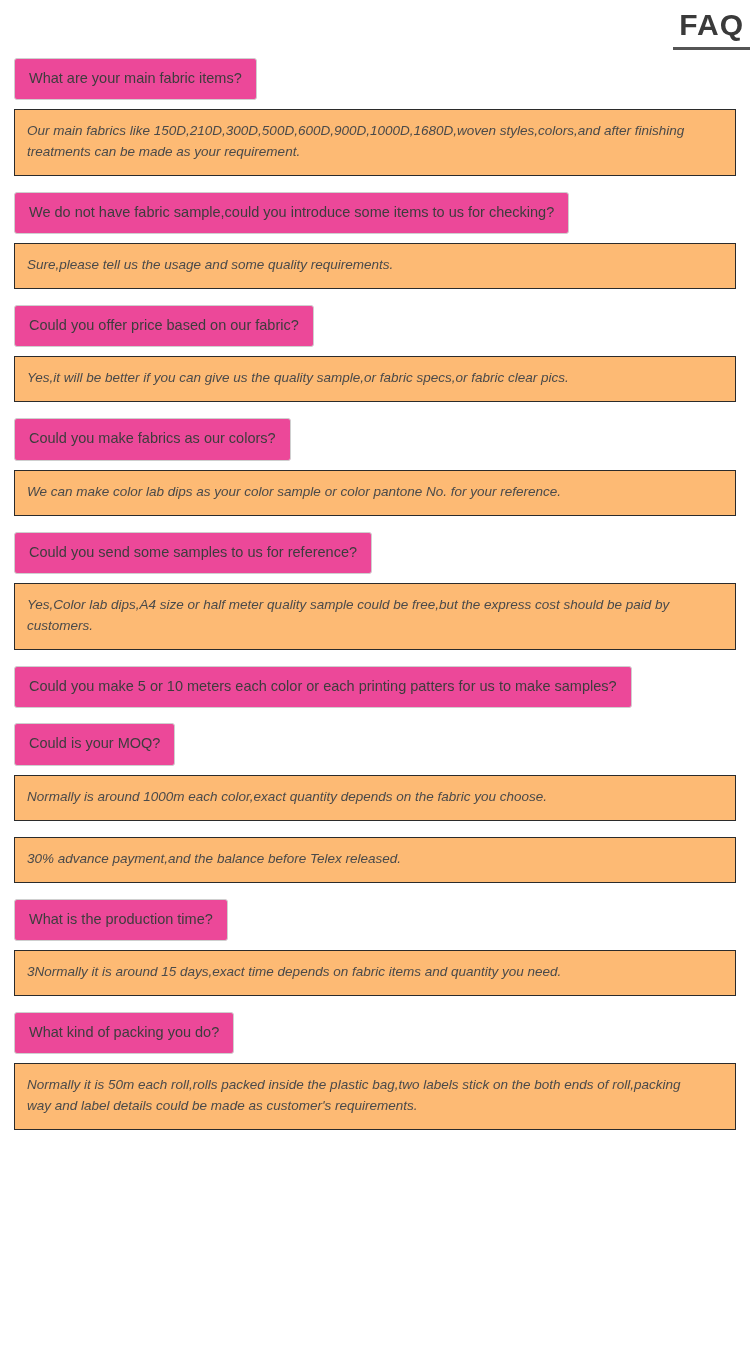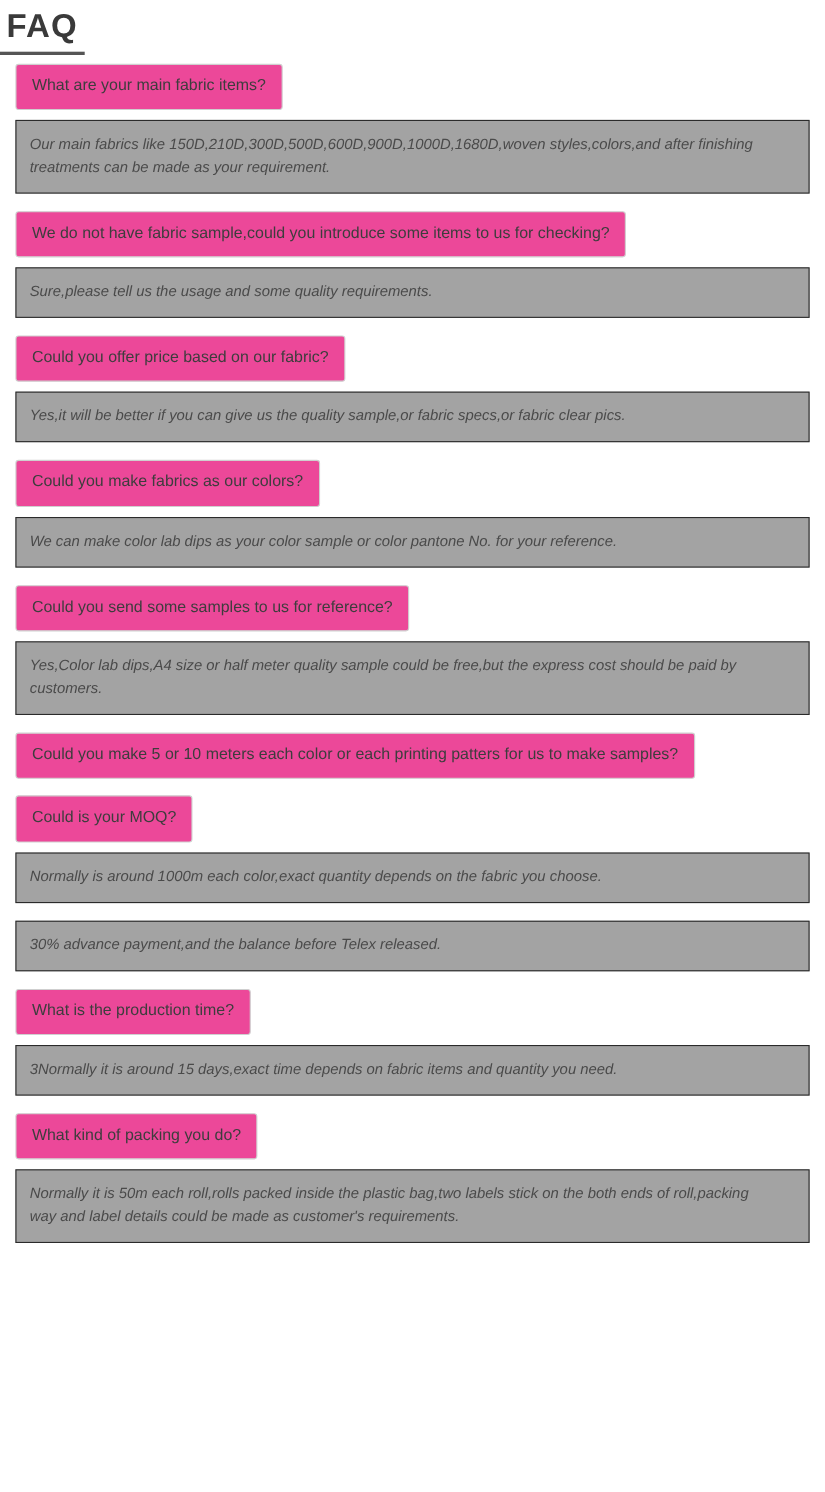--- a/index.html
+++ b/index.html
@@ -14,21 +14,21 @@
     color: #333333;
     position: relative;
     overflow: hidden;
   }
   .page {
     width: 750px;
     position: relative;
     padding: 0;
   }
   .faq-title-wrap {
-    text-align: left;
+    text-align: right;
     padding-top: 6px;
     padding-bottom: 8px;
   }
   .faq-title {
     display: inline-block;
     font-size: 30px;
     font-weight: bold;
     color: #3a3a3a;
     letter-spacing: 1px;
     border-bottom: 3px solid #555555;
@@ -54,21 +54,21 @@
     box-sizing: border-box;
     margin-bottom: 9px;
   }
   .answer {
     border: 1px solid #2b2b2b;
     padding: 11px 28px 12px 12px;
     font-size: 13.5px;
     font-style: italic;
     color: #4a4a4a;
     line-height: 1.55;
-    background: #a3a3a3;
+    background: #fdba74;
     box-sizing: border-box;
     margin-bottom: 16px;
   }
   .spacer-bottom {
     height: 30px;
   }
 </style>
 </head>
 <body>
 

